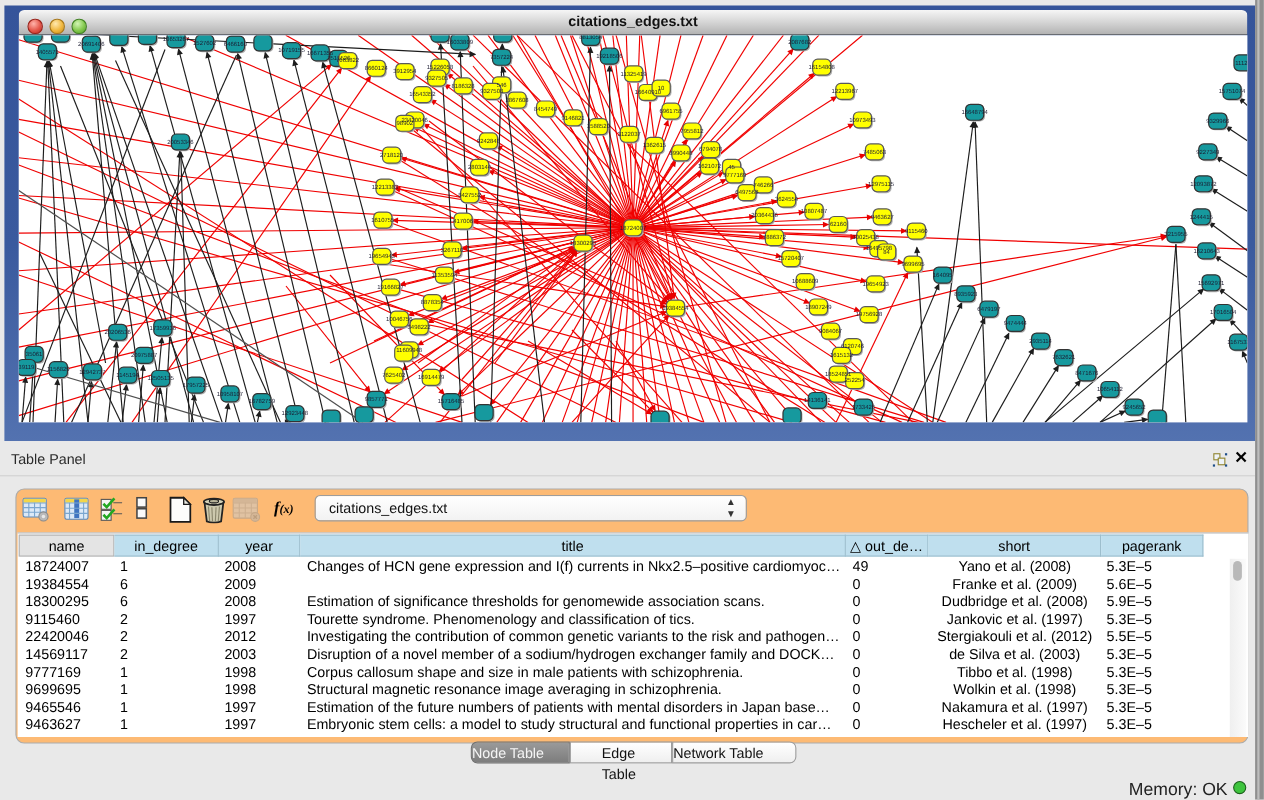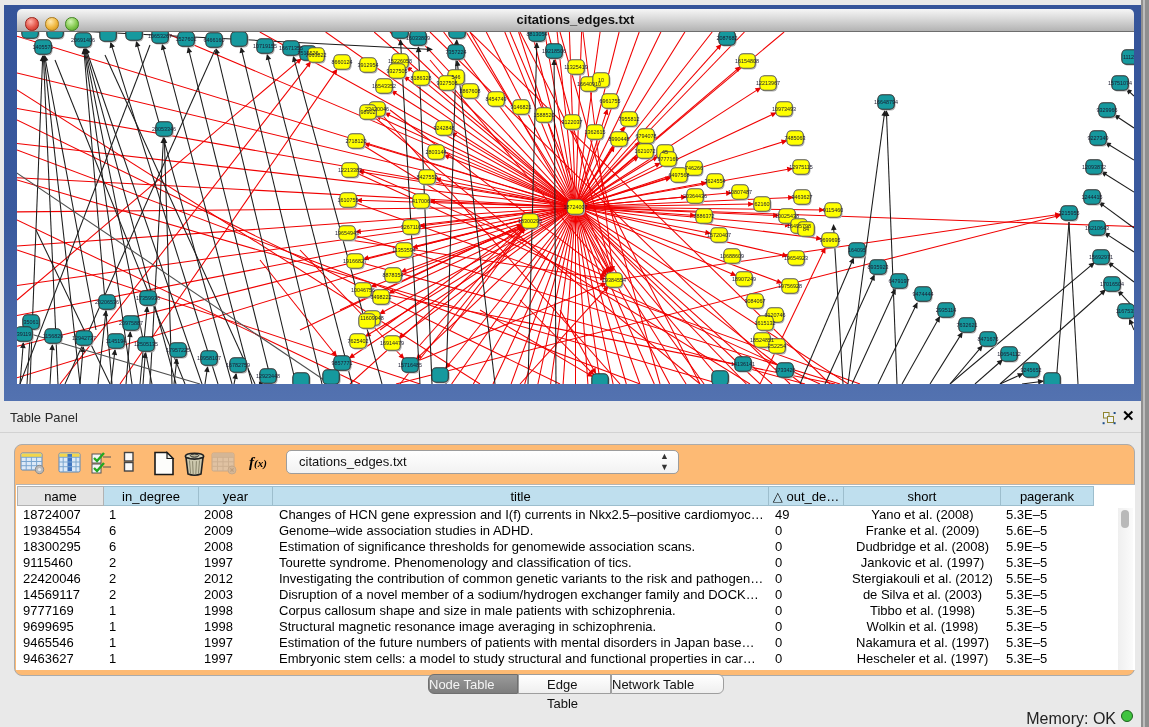--- a/index.html
+++ b/index.html
@@ -835,21 +835,20 @@
           <span class="c2">2008</span>
           <span class="c3">Changes of HCN gene expression and I(f) currents in Nkx2.5–positive cardiomyoc…</span>
           <span class="c4">49</span>
           <span class="c5">Yano et al. (2008)</span>
           <span class="c6">5.3E–5</span>
         </div>
 <div class="tr">
           <span class="c0">19384554</span>
           <span class="c1">6</span>
           <span class="c2">2009</span>
-          <span class="c3">Genome–wide association studies in ADHD.</span>
           <span class="c4">0</span>
           <span class="c5">Franke et al. (2009)</span>
           <span class="c6">5.6E–5</span>
         </div>
 <div class="tr">
           <span class="c0">18300295</span>
           <span class="c1">6</span>
           <span class="c2">2008</span>
           <span class="c3">Estimation of significance thresholds for genomewide association scans.</span>
           <span class="c4">0</span>

